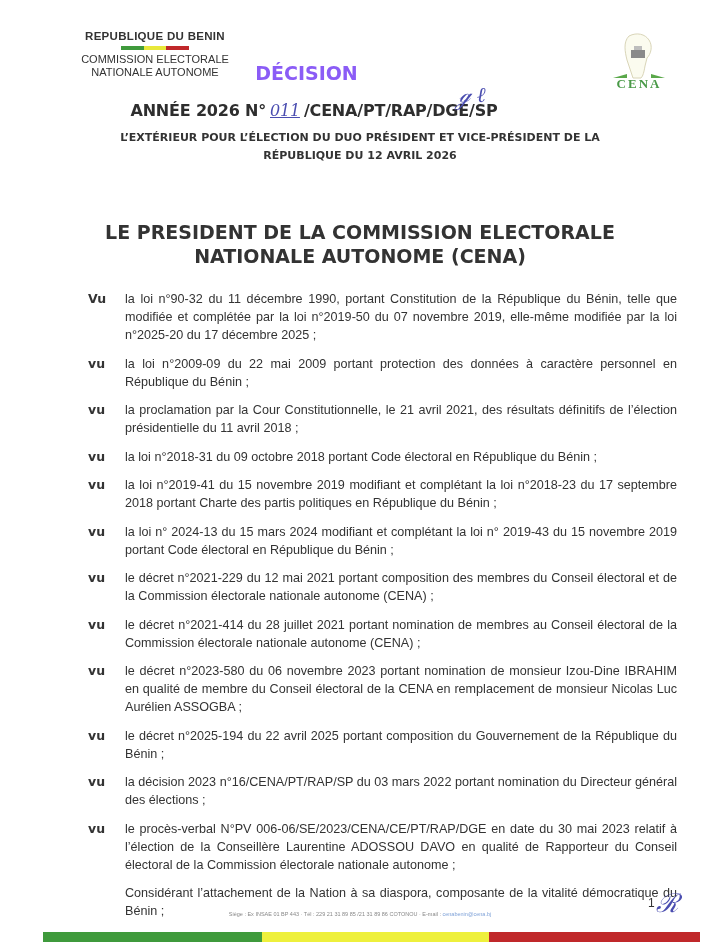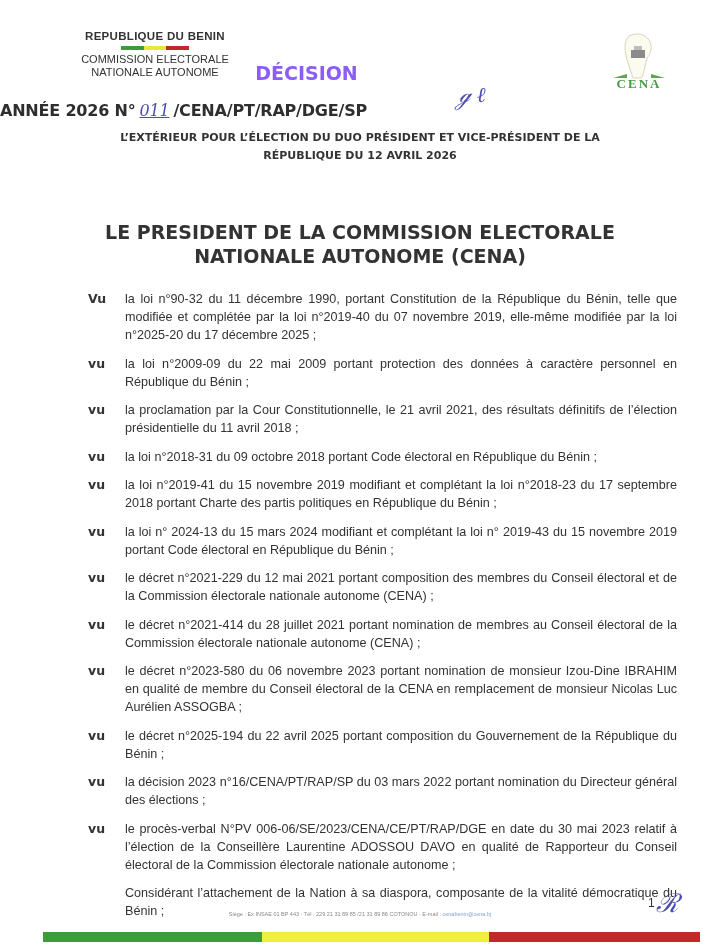--- a/index.html
+++ b/index.html
@@ -15,21 +15,21 @@
   .comm { font-size:11px; line-height:13px; color:#333; }
 
   
   .logo { left:607px; top:32px; width:64px; height:62px; }
   .logo-text { position:absolute; left:0; right:0; bottom:2px; text-align:center; font-family:"Liberation Serif", serif;
                font-weight:bold; font-size:13px; letter-spacing:2px; }
 
   
   .title { left:0; width:613px; text-align:center; top:62px; font-family:"DejaVu Sans", sans-serif; font-weight:bold;
            font-size:19px; color:#8b5cf6; }
-  .ref { left:0; width:628px; text-align:left; top:101px; font-family:"DejaVu Sans", sans-serif; font-weight:bold;
+  .ref { left:0; width:628px; text-align:center; top:101px; font-family:"DejaVu Sans", sans-serif; font-weight:bold;
          font-size:16px; color:#2e2e2e; letter-spacing:-0.2px; }
   .ref .num { color:#4a4db0; font-family:"DejaVu Serif", serif; font-weight:normal; font-style:italic;
               text-decoration:underline; text-decoration-color:#4a4db0; padding:0 4px; }
   .initials { color:#4a4db0; font-family:"DejaVu Serif", serif; font-style:italic; font-size:21px; }
   .subject { left:110px; width:500px; top:129px; text-align:center; font-family:"DejaVu Sans", sans-serif;
              font-weight:bold; font-size:11px; line-height:17.5px; color:#333; }
   .president { left:0; width:720px; top:220px; text-align:center; font-family:"DejaVu Sans", sans-serif;
                font-weight:bold; font-size:19px; line-height:24px; color:#333; }
 
   
@@ -88,21 +88,21 @@
 </div>
 
 <div class="abs president">
   <div>LE PRESIDENT DE LA COMMISSION ELECTORALE</div>
   <div>NATIONALE AUTONOME (CENA)</div>
 </div>
 
 <div class="abs clauses">
   <div class="clause">
       <div class="vu">Vu</div>
-      <div class="txt">la loi n°90-32 du 11 décembre 1990, portant Constitution de la République du Bénin, telle que modifiée et complétée par la loi n°2019-40 du 07 novembre 2019, elle-même modifiée par la loi n°2025-20 du 17 décembre 2025 ;</div>
+      <div class="txt">la loi n°90-32 du 11 décembre 1990, portant Constitution de la République du Bénin, telle que modifiée et complétée par la loi n°2019-50 du 07 novembre 2019, elle-même modifiée par la loi n°2025-20 du 17 décembre 2025 ;</div>
     </div>
   <div class="clause">
       <div class="vu">vu</div>
       <div class="txt">la loi n°2009-09 du 22 mai 2009 portant protection des données à caractère personnel en République du Bénin ;</div>
     </div>
   <div class="clause">
       <div class="vu">vu</div>
       <div class="txt">la proclamation par la Cour Constitutionnelle, le 21 avril 2021, des résultats définitifs de l’élection présidentielle du 11 avril 2018 ;</div>
     </div>
   <div class="clause">

